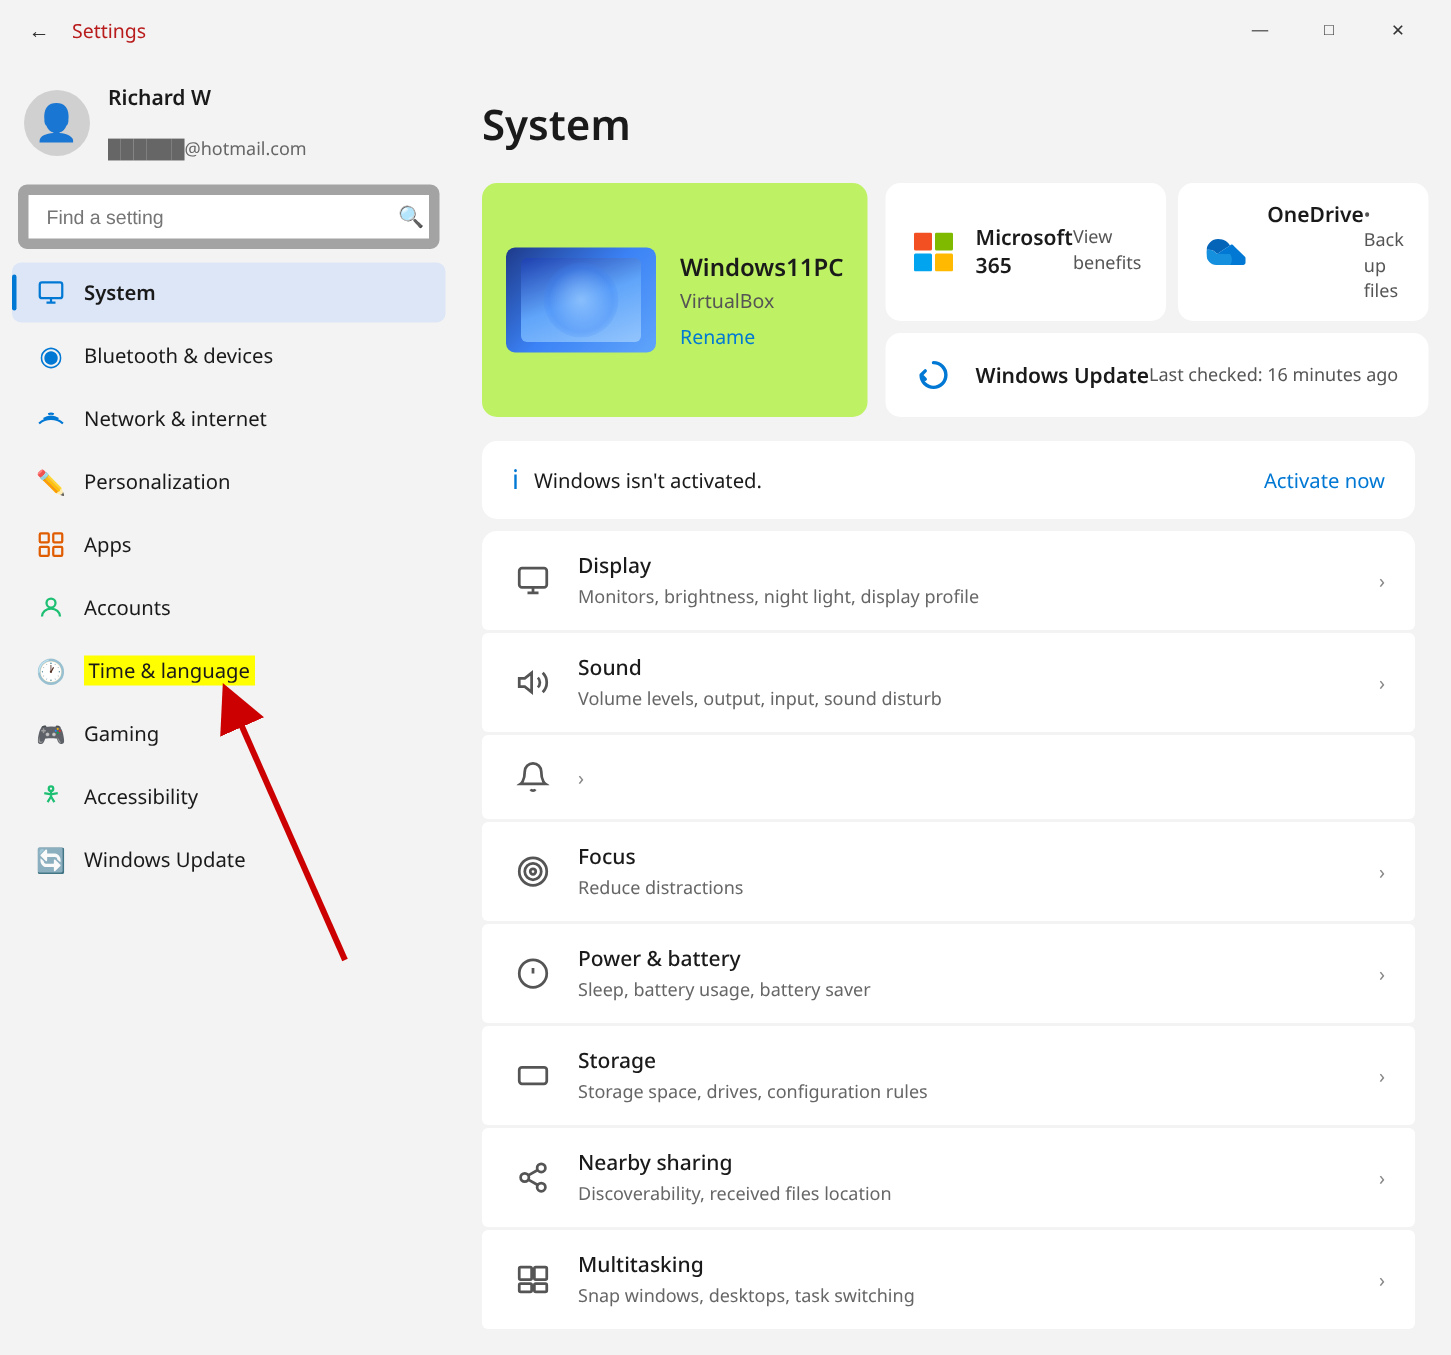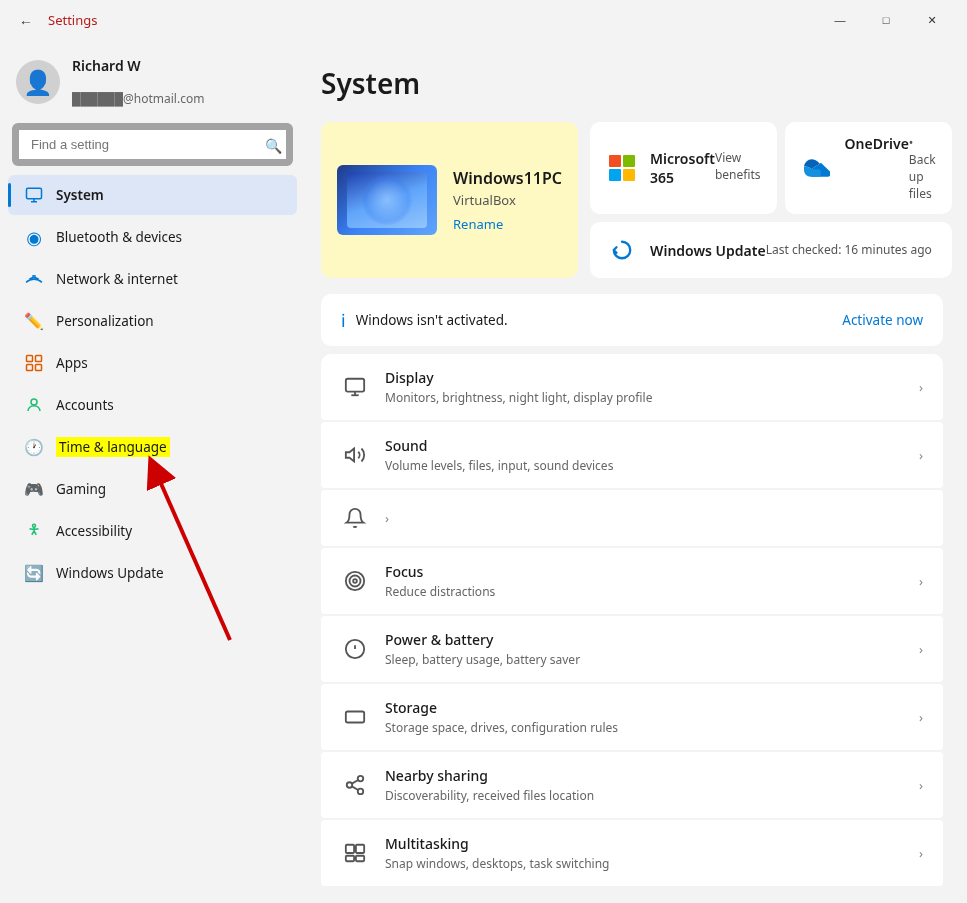--- a/index.html
+++ b/index.html
@@ -151,21 +151,21 @@
       margin-bottom: 20px;
     }
 
     
     .top-cards {
       display: flex;
       gap: 12px;
       margin-bottom: 16px;
     }
     .pc-card {
-      background: #fef9c3;
+      background: #bef264;
       border-radius: 10px;
       padding: 16px;
       display: flex;
       align-items: center;
       gap: 16px;
       flex: 1.2;
     }
     .pc-thumbnail {
       width: 100px; height: 70px;
       border-radius: 6px;
@@ -489,21 +489,21 @@
 
       <div class="settings-item" style="border-radius:4px;">
         <div class="si-icon">
           <svg width="22" height="22" viewBox="0 0 24 24" fill="none" stroke="#555" stroke-width="2">
             <polygon points="11 5 6 9 2 9 2 15 6 15 11 19 11 5"></polygon>
               <path d="M19.07 4.93a10 10 0 010 14.14M15.54 8.46a5 5 0 010 7.07"></path>
           </svg>
         </div>
         <div class="si-text">
           <span class="si-title">Sound</span>
-          <span class="si-sub">Volume levels, files, input, sound devices</span>
+          <span class="si-sub">Volume levels, output, input, sound disturb</span>
         </div>
         <span class="si-arrow">›</span>
       </div>
 
       <div class="settings-item" style="border-radius:4px;">
         <div class="si-icon">
           <svg width="22" height="22" viewBox="0 0 24 24" fill="none" stroke="#555" stroke-width="2">
             <path d="M18 8A6 6 0 006 8c0 7-3 9-3 9h18s-3-2-3-9"></path>
               <path d="M13.73 21a2 2 0 01-3.46 0"></path>
           </svg>

